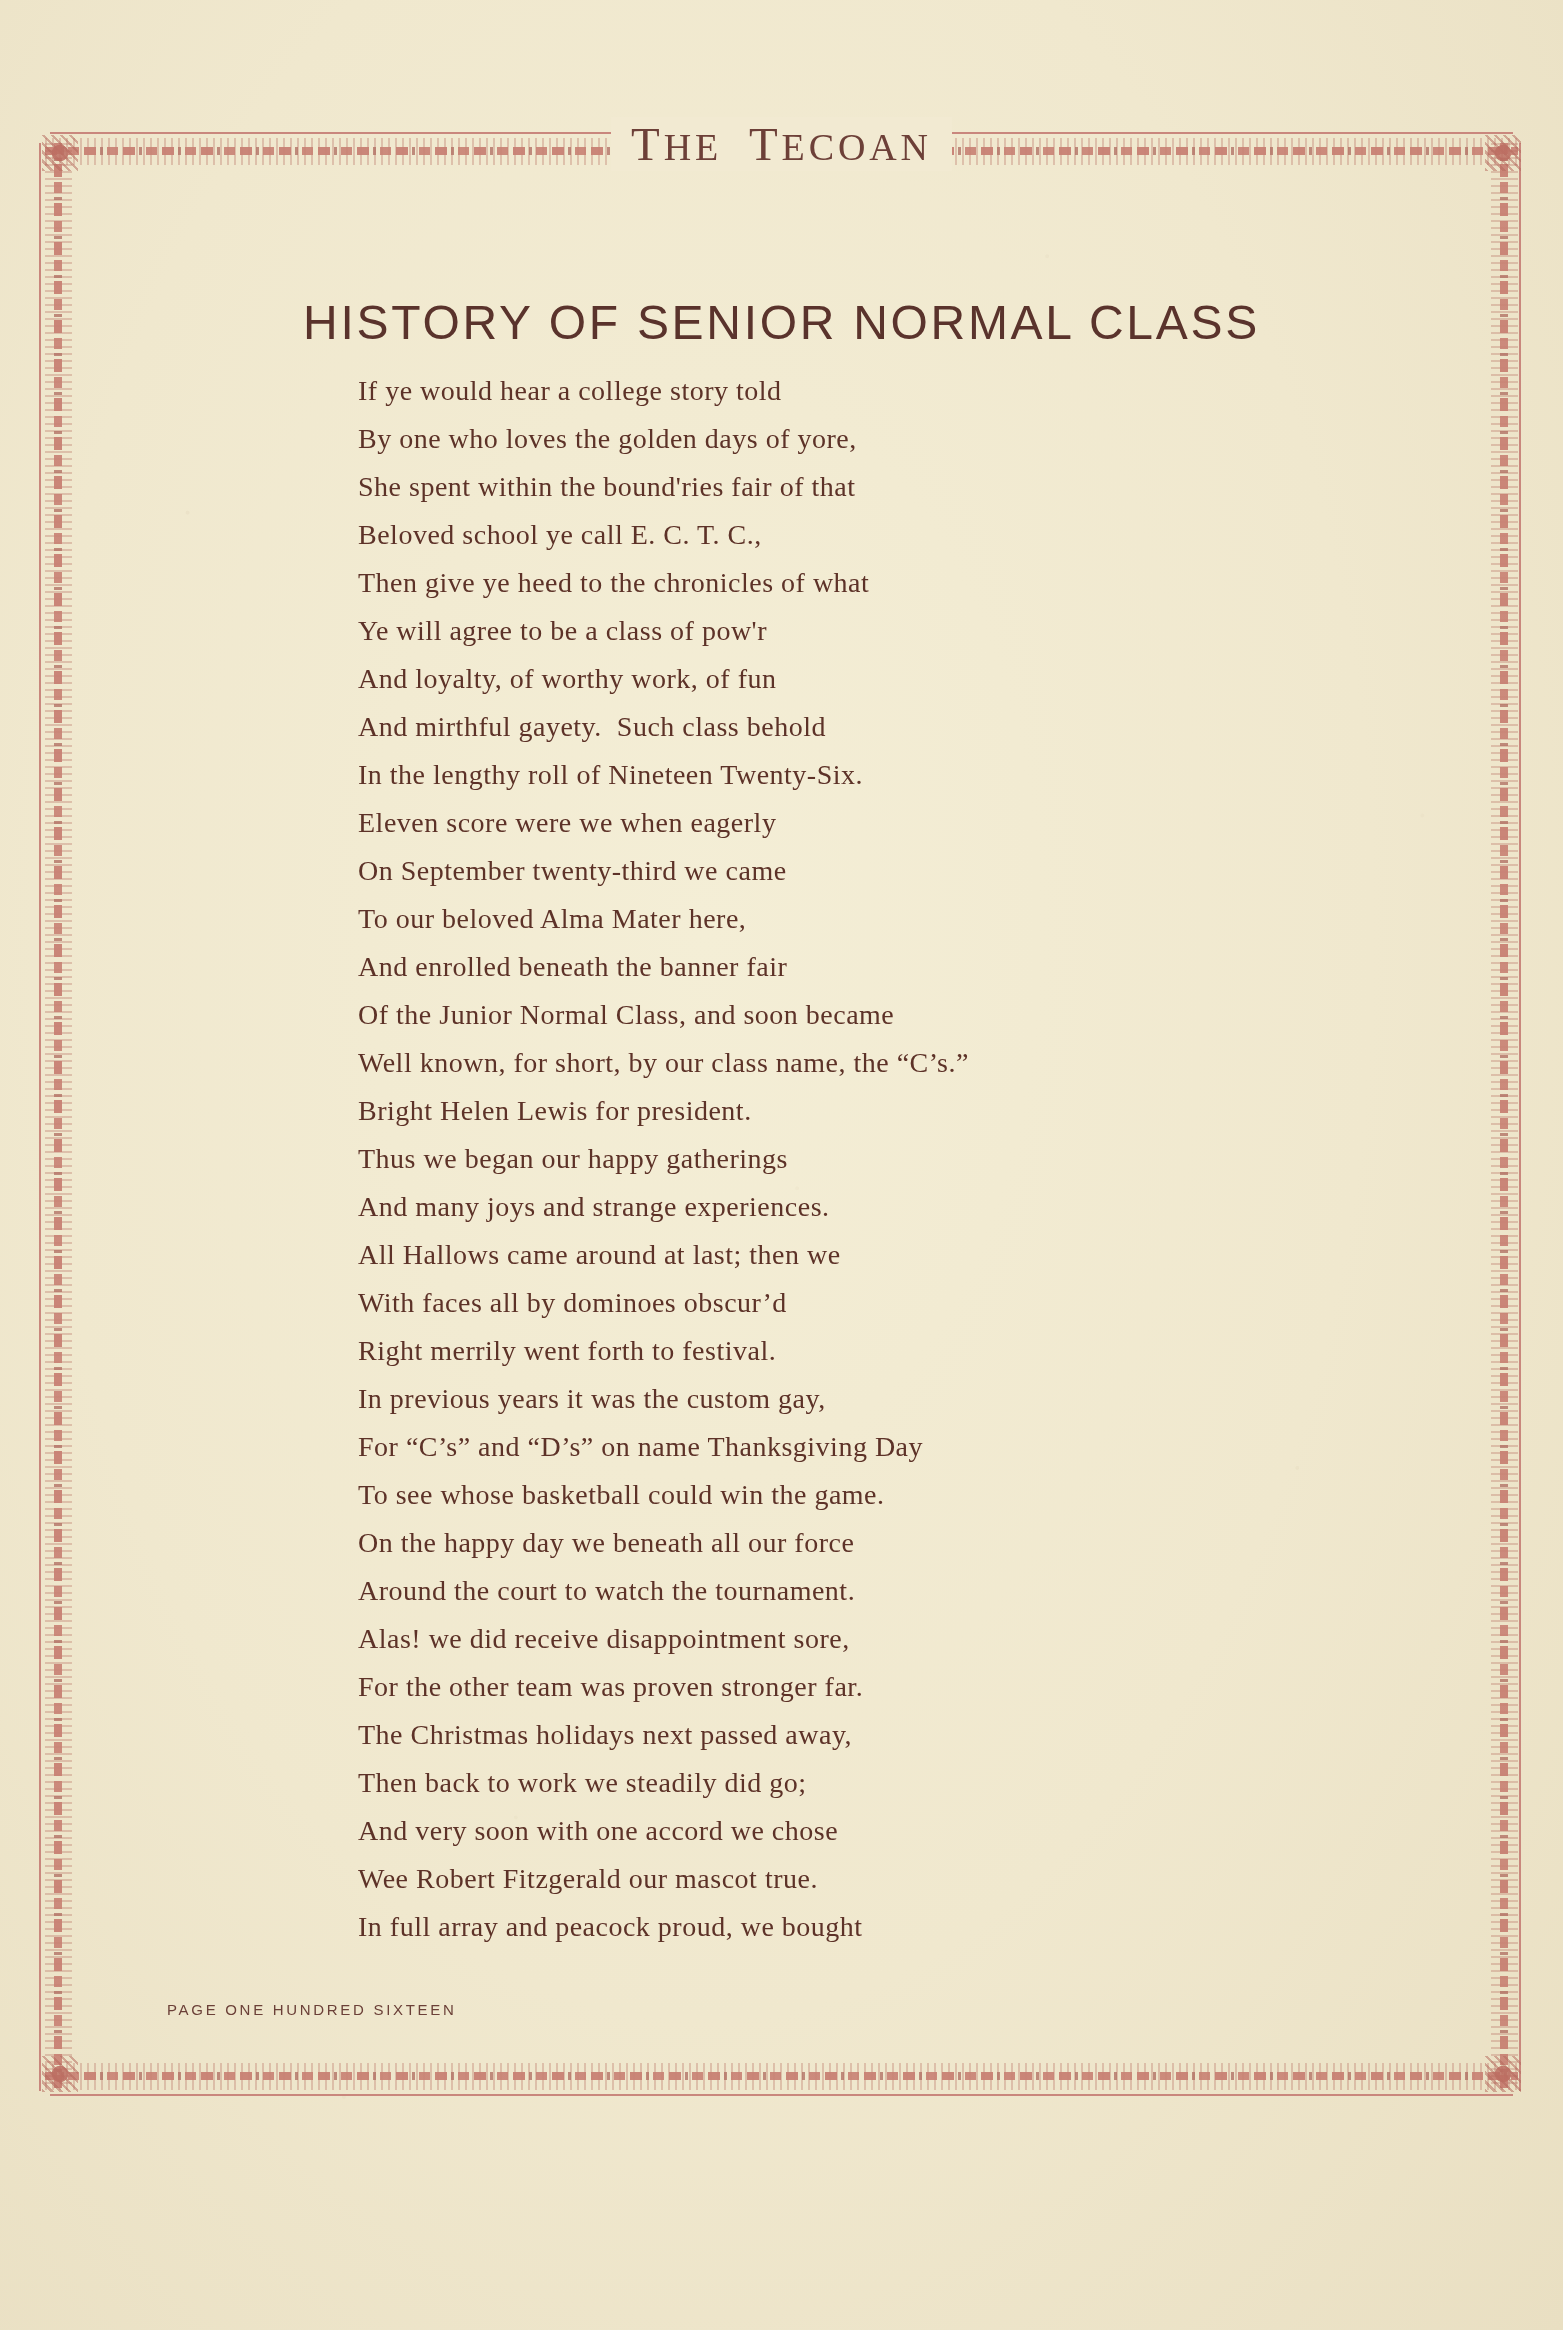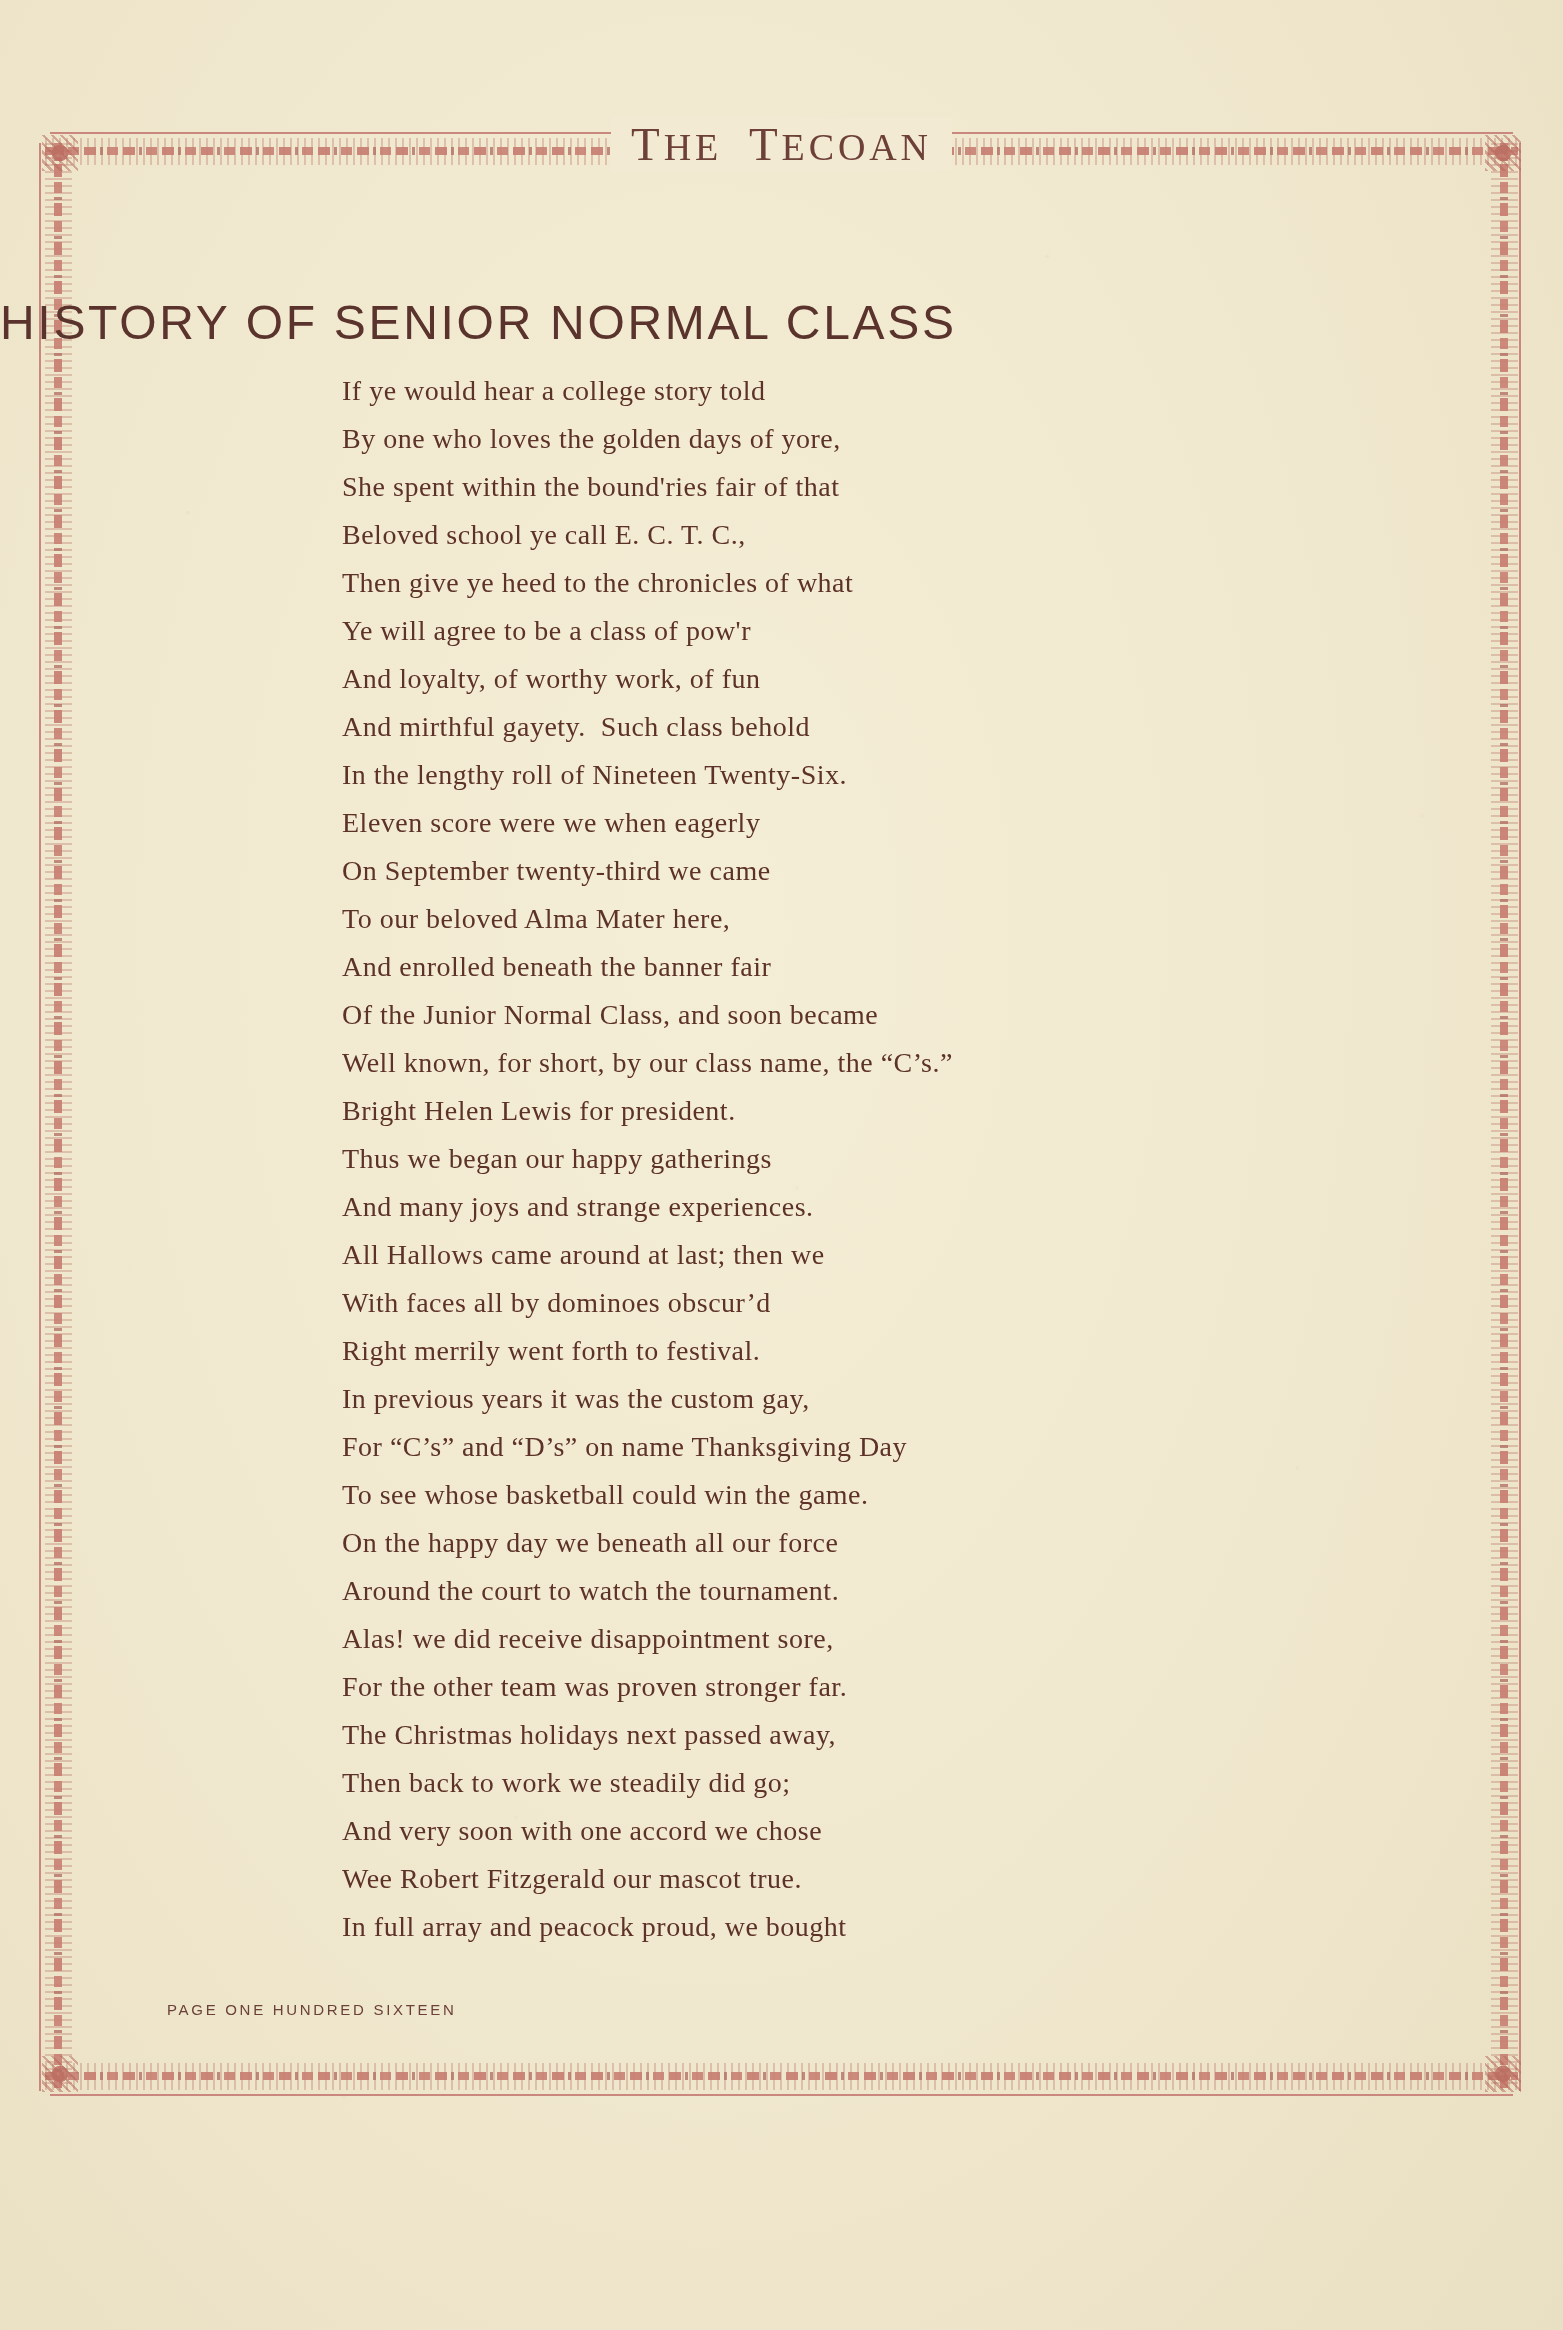--- a/index.html
+++ b/index.html
@@ -118,32 +118,32 @@
     text-align: center;
   }
   #running-head .rh-text .cap { font-size: 47px; }
 
   
   #title {
     position: absolute;
     left: 0;
     top: 263px;
     width: 1563px;
-    text-align: left;
+    text-align: center;
     font-family: "Liberation Sans", sans-serif;
     font-size: 48px;
     letter-spacing: 2.7px;
     color: #5a332c;
     font-weight: 400;
   }
 
   
   #poem {
     position: absolute;
-    left: 342px;
+    left: 358px;
     top: 367px;
     width: 907px;
     font-family: "Liberation Serif", serif;
     font-size: 28px;
     line-height: 48px;
     color: #5d3228;
     letter-spacing: 0.5px;
   }
   #poem .line { white-space: pre; }
 

